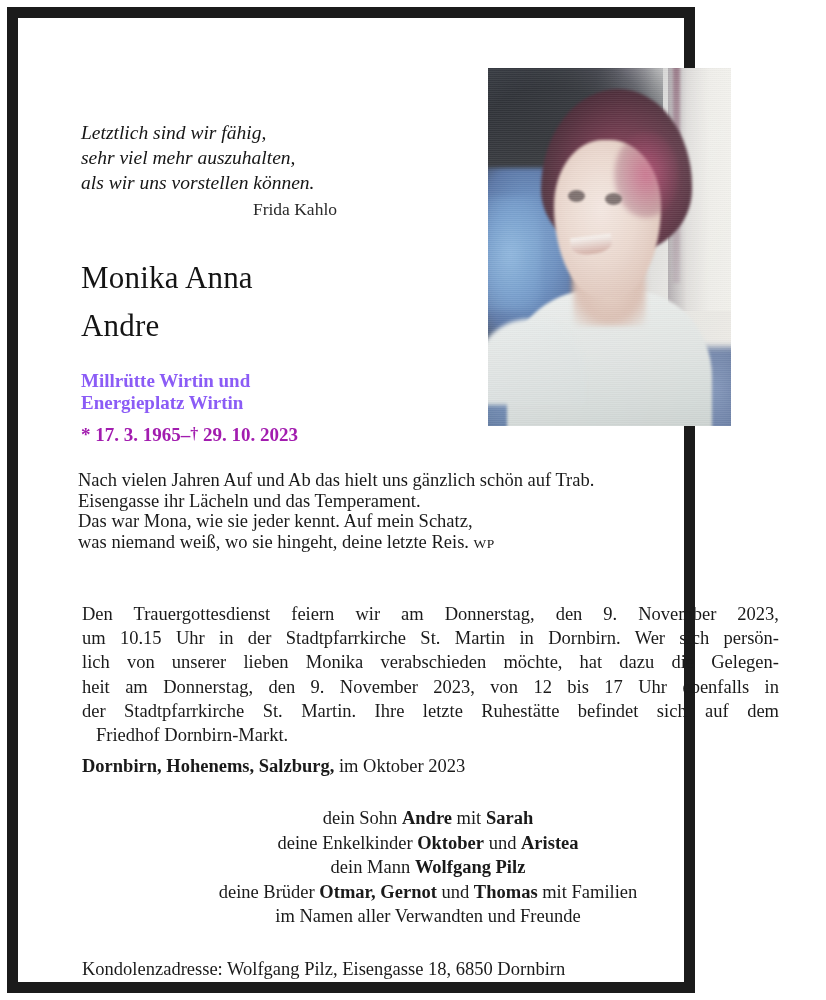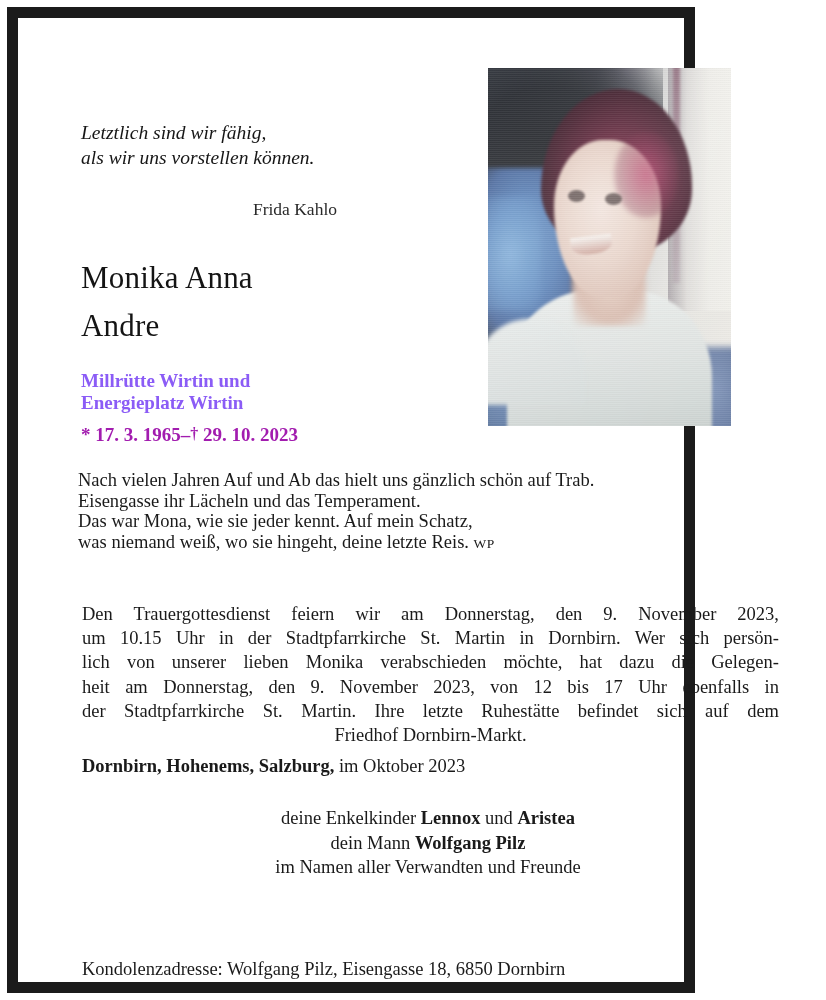--- a/index.html
+++ b/index.html
@@ -271,21 +271,21 @@
     top: 584px;
     width: 697px;
     text-align: justify;
     font-size: 18.5px;
     line-height: 24.2px;
     color: #1a1a1a;
     hyphens: manual;
   }
   .body-text > span { display: block; }
   .body-text .ln { display: block; text-align: justify; text-align-last: justify; }
-  .body-text .ln-last { display: block; text-align: center; }
+  .body-text .ln-last { display: block; text-align: left; margin-left: 14px; }
 
   
   .placeline {
     position: absolute;
     left: 64px;
     top: 738px;
     font-size: 18.5px;
     color: #1a1a1a;
     white-space: nowrap;
   }
@@ -339,20 +339,21 @@
         <div class="ph-eye-l"></div>
         <div class="ph-eye-r"></div>
         <div class="ph-smile"></div>
         <div class="ph-haze"></div>
         <div class="ph-scan"></div>
       </div>
     </div>
 
     <div class="quote">
       <div class="quote-line">Letztlich sind wir fähig,</div>
+      <div class="quote-line">sehr viel mehr auszuhalten,</div>
       <div class="quote-line">als wir uns vorstellen können.</div>
     </div>
     <div class="quote-author">Frida Kahlo</div>
 
     <div class="name">
       <div>Monika Anna</div>
       <div>Andre</div>
     </div>
 
     <div class="subtitle">
@@ -385,29 +386,35 @@
       <span class="ln-last">Friedhof Dornbirn-Markt.</span>
     </div>
 
     <div class="placeline">
       <b>Dornbirn, Hohenems, Salzburg,</b>
       <span>im Oktober 2023</span>
     </div>
 
     <div class="family">
 
-
       <div>
-        <span>deine Enkelkinder </span><b>Lennox</b><span> und </span><b>Aristea</b>
+        <span>dein Sohn </span><b>Andre</b><span> mit </span><b>Sarah</b>
+      </div>
+
+      <div>
+        <span>deine Enkelkinder </span><b>Oktober</b><span> und </span><b>Aristea</b>
       </div>
 
       <div>
         <span>dein Mann </span><b>Wolfgang Pilz</b>
       </div>
 
+      <div>
+        <span>deine Brüder </span><b>Otmar, Gernot</b><span> und </span><b>Thomas</b><span> mit Familien</span>
+      </div>
 
       <div>im Namen aller Verwandten und Freunde</div>
     </div>
 
     <div class="condolence">Kondolenzadresse: Wolfgang Pilz, Eisengasse 18, 6850 Dornbirn</div>
 
   </div>
 </div>
 
 </body></html>

